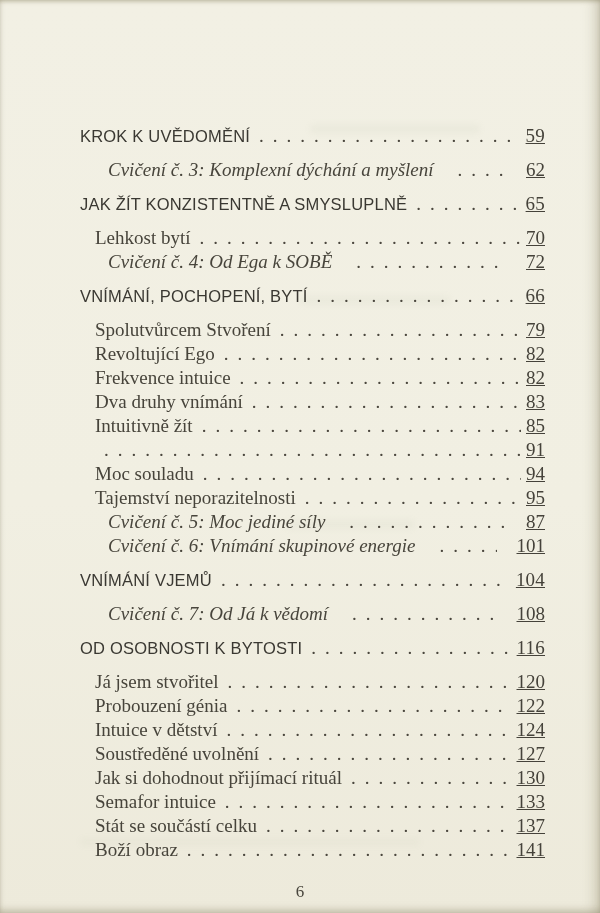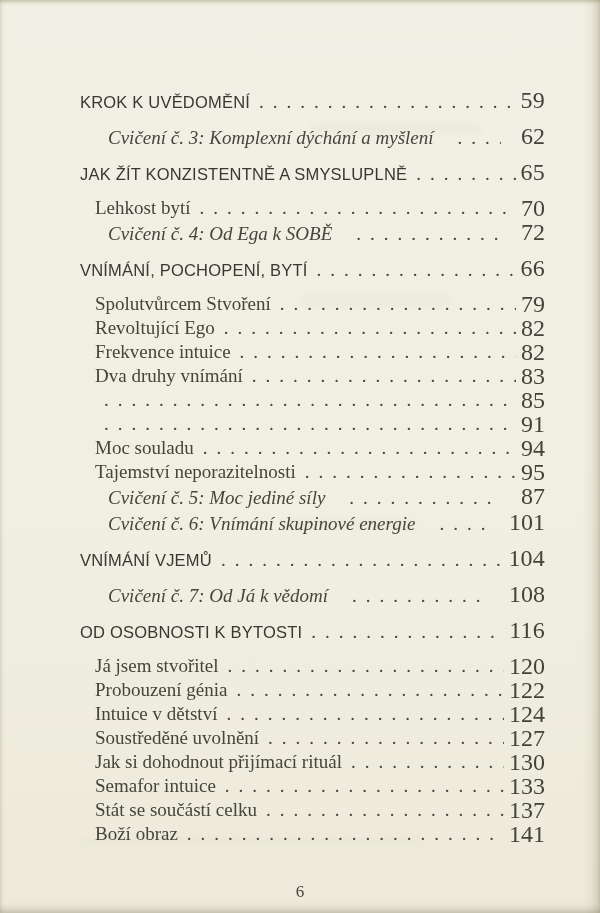--- a/index.html
+++ b/index.html
@@ -33,21 +33,21 @@
   .g1 { left: 310px; top: 124px; width: 170px; height: 10px; }
   .g2 { left: 300px; top: 296px; width: 150px; height: 9px; }
   .g3 { left: 285px; top: 520px; width: 130px; height: 9px; }
   .g4 { left: 80px;  top: 838px; width: 340px; height: 8px; opacity: 0.05; }
 
   .toc {
     position: absolute;
     left: 0;
     top: 0;
     width: 100%;
-    padding: 78px 55px 0 80px;
+    padding: 114px 55px 0 80px;
     box-sizing: border-box;
   }
   .row {
     display: flex;
     align-items: baseline;
     line-height: 24px;
     white-space: nowrap;
   }
   .row .label { flex: 0 0 auto; }
   .row .dots {
@@ -59,22 +59,23 @@
     margin-right: 5px;
     font-size: 19px;
     color: #4b473e;
     font-family: "Liberation Serif", serif;
     font-style: normal;
   }
   .row .pagenum {
     flex: 0 0 auto;
     font-family: "Liberation Serif", serif;
     font-style: normal;
-    font-size: 24px;
+    font-size: 19px;
     color: #45423a;
+    text-decoration: underline;
   }
   .row.level1 {
     margin-top: 10px;
     margin-bottom: 10px;
     font-family: "Liberation Sans", sans-serif;
     font-size: 16.5px;
     letter-spacing: 0.2px;
     color: #3a3832;
   }
   .row.level2 {
@@ -155,20 +156,21 @@
         <span class="label">Frekvence intuice</span>
         <span class="dots">..........................................................................................</span>
         <span class="pagenum">82</span>
       </div>
       <div class="row level2">
         <span class="label">Dva druhy vnímání</span>
         <span class="dots">..........................................................................................</span>
         <span class="pagenum">83</span>
       </div>
       <div class="row level2">
+        <span class="label">Intuitivně žít</span>
         <span class="dots">..........................................................................................</span>
         <span class="pagenum">85</span>
       </div>
       <div class="row level2">
         <span class="dots">..........................................................................................</span>
         <span class="pagenum">91</span>
       </div>
       <div class="row level2">
         <span class="label">Moc souladu</span>
         <span class="dots">..........................................................................................</span>

